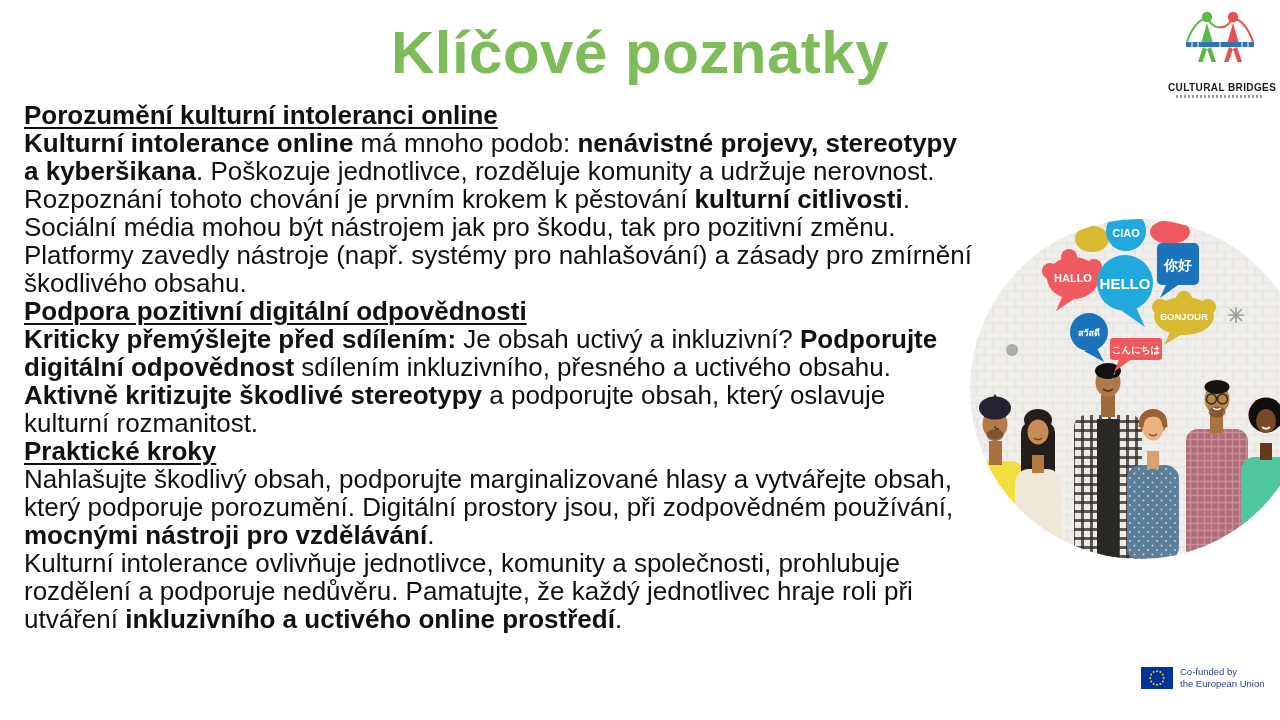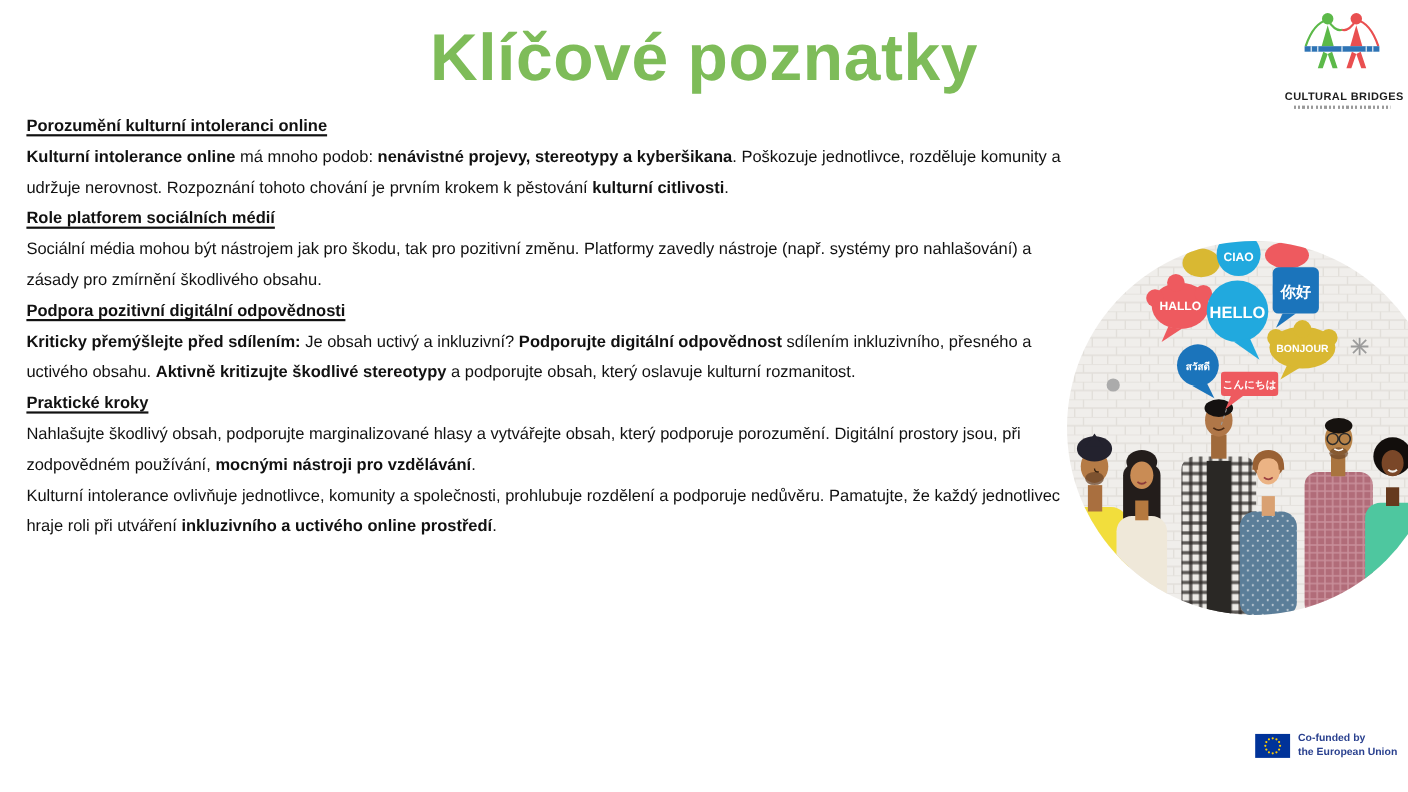--- a/index.html
+++ b/index.html
@@ -18,21 +18,21 @@
     text-align: center;
     font-size: 60px;
     font-weight: 700;
     color: #7EBC59;
     letter-spacing: 0.5px;
   }
   .text-col {
     position: absolute;
     left: 24px; top: 101px;
     width: 948px;
-    font-size: 15px;
+    font-size: 26px;
     line-height: 28px;
     color: #111111;
   }
   .sec-heading {
     font-weight: 700;
     text-decoration: underline;
     text-decoration-thickness: 2px;
     text-underline-offset: 3px;
   }
   .sec-body .b { font-weight: 700; }
@@ -67,21 +67,21 @@
   
   .eu-footer {
     position: absolute;
     left: 1141px; top: 666px;
     display: flex;
     align-items: center;
     gap: 7px;
   }
   .eu-text {
     font-size: 9.5px;
-    font-weight: 700;
+    font-weight: 400;
     color: #2A418F;
     line-height: 11.5px;
     white-space: nowrap;
   }
 </style>
 </head>
 <body>
 
 <h1 class="slide-title">Klíčové poznatky</h1>
 
@@ -115,21 +115,20 @@
   <div class="cb-logo-name">CULTURAL BRIDGES</div>
   <div class="cb-logo-tagline"></div>
 </div>
 
 <div class="text-col">
     <div class="sec">
       <div class="sec-heading">Porozumění kulturní intoleranci online</div>
       <div class="sec-body"><span class="b">Kulturní intolerance online</span><span> má mnoho podob: </span><span class="b">nenávistné projevy, stereotypy a kyberšikana</span><span>. Poškozuje jednotlivce, rozděluje komunity a udržuje nerovnost. Rozpoznání tohoto chování je prvním krokem k pěstování </span><span class="b">kulturní citlivosti</span><span>.</span></div>
     </div>
     <div class="sec">
-      <div class="sec-heading">Role platforem sociálních médií</div>
       <div class="sec-body"><span>Sociální média mohou být nástrojem jak pro škodu, tak pro pozitivní změnu. Platformy zavedly nástroje (např. systémy pro nahlašování) a zásady pro zmírnění škodlivého obsahu.</span></div>
     </div>
     <div class="sec">
       <div class="sec-heading">Podpora pozitivní digitální odpovědnosti</div>
       <div class="sec-body"><span class="b">Kriticky přemýšlejte před sdílením:</span><span> Je obsah uctivý a inkluzivní? </span><span class="b">Podporujte digitální odpovědnost</span><span> sdílením inkluzivního, přesného a uctivého obsahu. </span><span class="b">Aktivně kritizujte škodlivé stereotypy</span><span> a podporujte obsah, který oslavuje kulturní rozmanitost.</span></div>
     </div>
     <div class="sec">
       <div class="sec-heading">Praktické kroky</div>
       <div class="sec-body"><span>Nahlašujte škodlivý obsah, podporujte marginalizované hlasy a vytvářejte obsah, který podporuje porozumění. Digitální prostory jsou, při zodpovědném používání, </span><span class="b">mocnými nástroji pro vzdělávání</span><span>.</span></div>
     </div>

